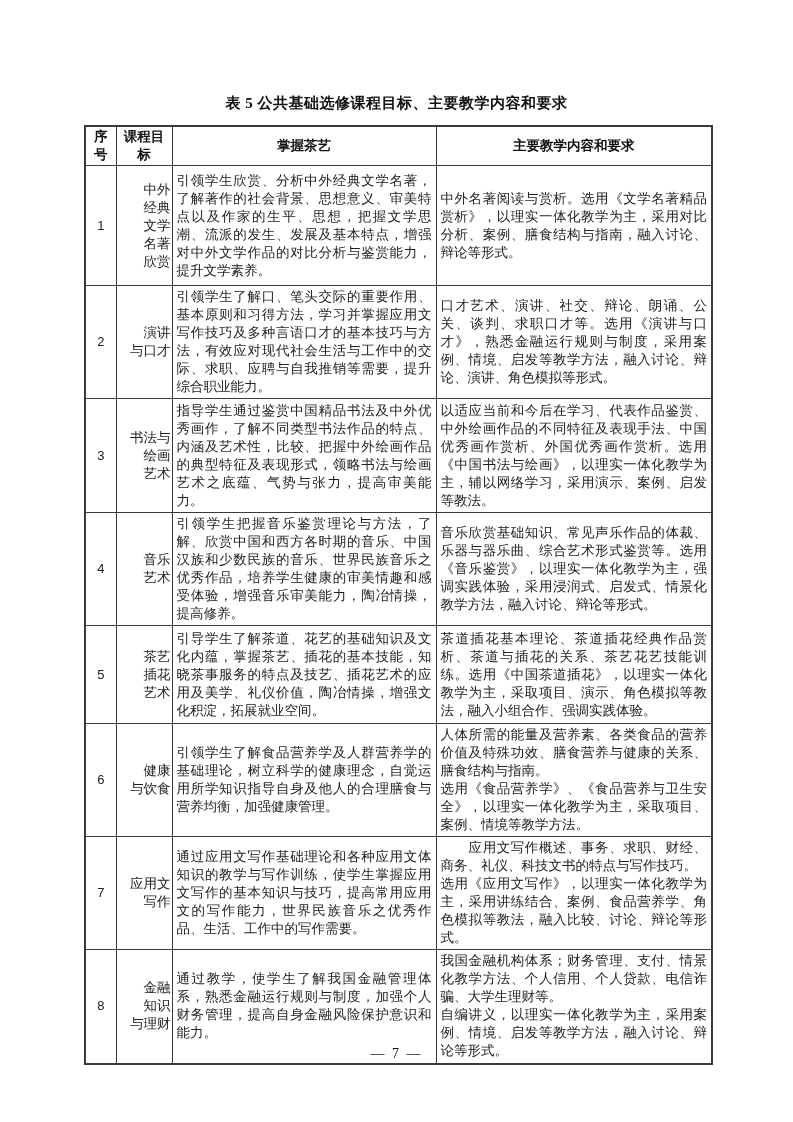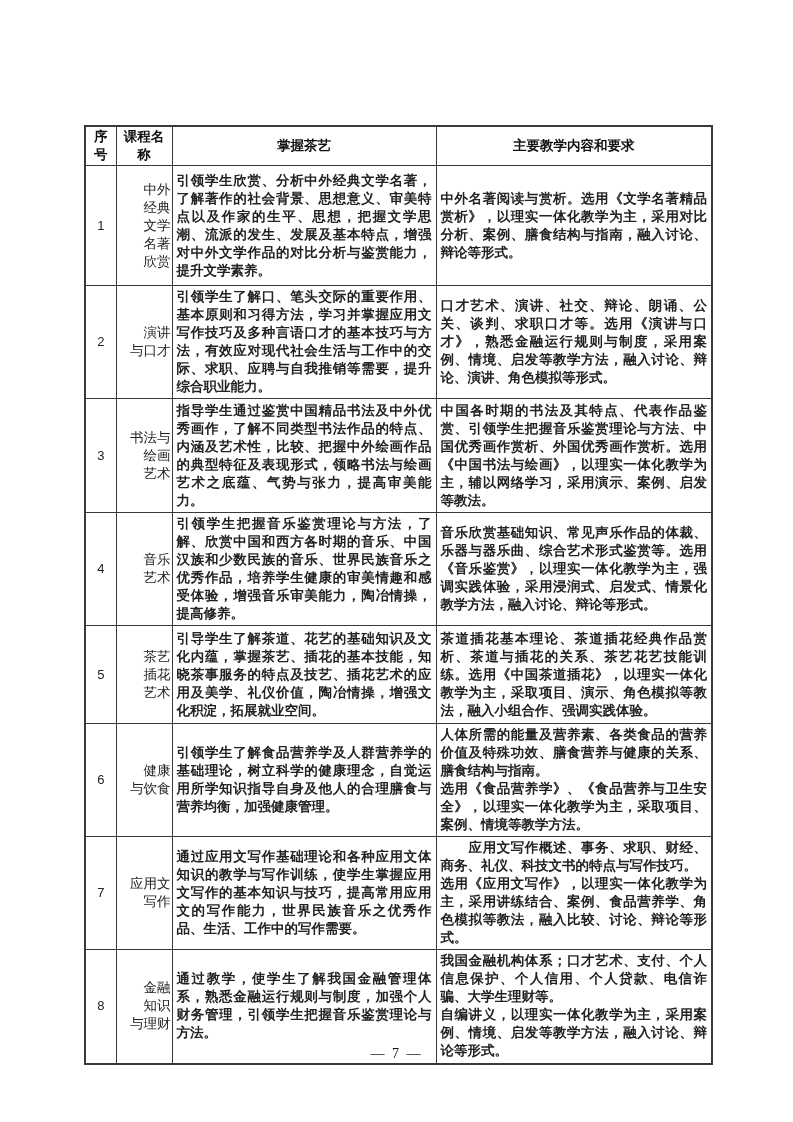--- a/index.html
+++ b/index.html
@@ -44,21 +44,20 @@
     font-size:13px;
   }
   td.cell-name{
     text-align:right;padding:1px;
     white-space:pre-line;
   }
   td.cell-goal,td.cell-content{
     text-align:justify;
     padding:2px 4px;
     white-space:pre-line;
-    font-weight:bold;
   }
   thead tr{height:38px;}
   tbody tr:nth-child(1){height:120px;}
   tbody tr:nth-child(2){height:108px;}
   tbody tr:nth-child(3){height:114px;}
   tbody tr:nth-child(4){height:103px;}
   tbody tr:nth-child(5){height:98px;}
   tbody tr:nth-child(6){height:112px;}
   tbody tr:nth-child(7){height:108px;}
   tbody tr:nth-child(8){height:114px;}
@@ -67,33 +66,34 @@
     text-align:center;
     font-size:14px;color:#111111;
     letter-spacing:2px;
   }
 </style>
 </head>
 <body>
 
 <div class="page">
 
+  <div class="doc-title">表 5 公共基础选修课程目标、主要教学内容和要求</div>
 
   <table class="course-table">
     <colgroup>
       <col style="width:31px">
       <col style="width:56px">
       <col style="width:264px">
       <col style="width:276px">
     </colgroup>
     <thead>
       <tr>
         <th>序
 号</th>
-        <th>课程名称</th>
+        <th>课程目标</th>
         <th>掌握茶艺</th>
         <th>主要教学内容和要求</th>
       </tr>
     </thead>
     <tbody>
       <tr>
         <td class="cell-no">1</td>
         <td class="cell-name">中外
 经典
 文学
@@ -108,21 +108,21 @@
 与口才</td>
         <td class="cell-goal">引领学生了解口、笔头交际的重要作用、基本原则和习得方法，学习并掌握应用文写作技巧及多种言语口才的基本技巧与方法，有效应对现代社会生活与工作中的交际、求职、应聘与自我推销等需要，提升综合职业能力。</td>
         <td class="cell-content">口才艺术、演讲、社交、辩论、朗诵、公关、谈判、求职口才等。选用《演讲与口才》，熟悉金融运行规则与制度，采用案例、情境、启发等教学方法，融入讨论、辩论、演讲、角色模拟等形式。</td>
       </tr>
       <tr>
         <td class="cell-no">3</td>
         <td class="cell-name">书法与
 绘画
 艺术</td>
         <td class="cell-goal">指导学生通过鉴赏中国精品书法及中外优秀画作，了解不同类型书法作品的特点、内涵及艺术性，比较、把握中外绘画作品的典型特征及表现形式，领略书法与绘画艺术之底蕴、气势与张力，提高审美能力。</td>
-        <td class="cell-content">中国各时期的书法及其特点、代表作品鉴赏、引领学生把握音乐鉴赏理论与方法、中国优秀画作赏析、外国优秀画作赏析。选用《中国书法与绘画》，以理实一体化教学为主，辅以网络学习，采用演示、案例、启发等教法。</td>
+        <td class="cell-content">以适应当前和今后在学习、代表作品鉴赏、中外绘画作品的不同特征及表现手法、中国优秀画作赏析、外国优秀画作赏析。选用《中国书法与绘画》，以理实一体化教学为主，辅以网络学习，采用演示、案例、启发等教法。</td>
       </tr>
       <tr>
         <td class="cell-no">4</td>
         <td class="cell-name">音乐
 艺术</td>
         <td class="cell-goal">引领学生把握音乐鉴赏理论与方法，了解、欣赏中国和西方各时期的音乐、中国汉族和少数民族的音乐、世界民族音乐之优秀作品，培养学生健康的审美情趣和感受体验，增强音乐审美能力，陶冶情操，提高修养。</td>
         <td class="cell-content">音乐欣赏基础知识、常见声乐作品的体裁、乐器与器乐曲、综合艺术形式鉴赏等。选用《音乐鉴赏》，以理实一体化教学为主，强调实践体验，采用浸润式、启发式、情景化教学方法，融入讨论、辩论等形式。</td>
       </tr>
       <tr>
         <td class="cell-no">5</td>
@@ -146,22 +146,22 @@
 写作</td>
         <td class="cell-goal">通过应用文写作基础理论和各种应用文体知识的教学与写作训练，使学生掌握应用文写作的基本知识与技巧，提高常用应用文的写作能力，世界民族音乐之优秀作品、生活、工作中的写作需要。</td>
         <td class="cell-content">　　应用文写作概述、事务、求职、财经、商务、礼仪、科技文书的特点与写作技巧。
 选用《应用文写作》，以理实一体化教学为主，采用讲练结合、案例、食品营养学、角色模拟等教法，融入比较、讨论、辩论等形式。</td>
       </tr>
       <tr>
         <td class="cell-no">8</td>
         <td class="cell-name">金融
 知识
 与理财</td>
-        <td class="cell-goal">通过教学，使学生了解我国金融管理体系，熟悉金融运行规则与制度，加强个人财务管理，引领学生把握音乐鉴赏理论与方法。</td>
-        <td class="cell-content">我国金融机构体系；口才艺术、支付、个人信息保护、个人信用、个人贷款、电信诈骗、大学生理财等。
+        <td class="cell-goal">通过教学，使学生了解我国金融管理体系，熟悉金融运行规则与制度，加强个人财务管理，提高自身金融风险保护意识和能力。</td>
+        <td class="cell-content">我国金融机构体系；财务管理、支付、情景化教学方法、个人信用、个人贷款、电信诈骗、大学生理财等。
 自编讲义，以理实一体化教学为主，采用案例、情境、启发等教学方法，融入讨论、辩论等形式。</td>
       </tr>
     </tbody>
   </table>
 
   <div class="footer">— 7 —</div>
 
 </div>
 
 </body></html>

